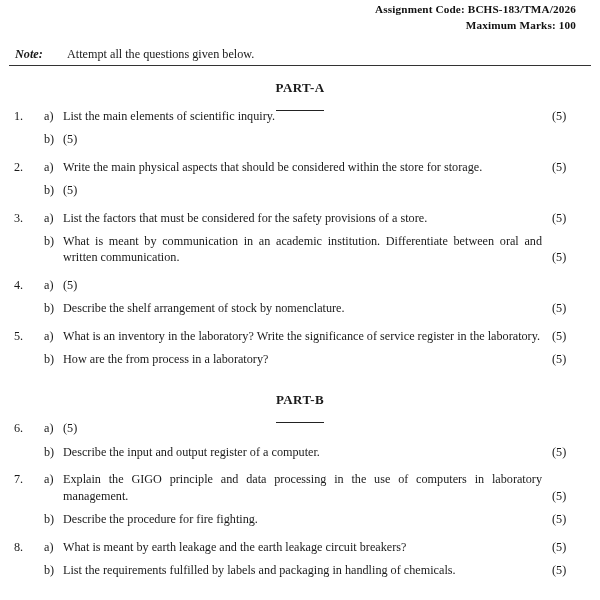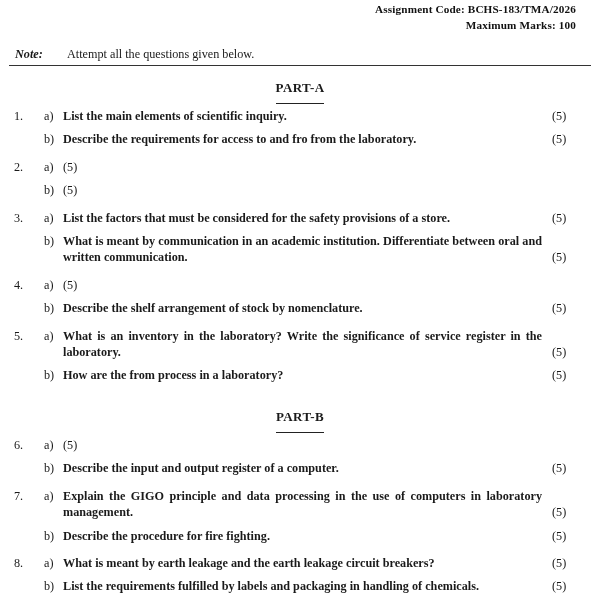--- a/index.html
+++ b/index.html
@@ -67,21 +67,21 @@
   .part-heading {
     text-align: center;
     font-weight: bold;
     font-size: 13px;
     letter-spacing: 0.4px;
     margin-top: 14px;
     margin-bottom: 12px;
   }
   .part-heading span {
     border-bottom: 1.5px solid #222;
-    padding-bottom: 8px;
+    padding-bottom: 15px;
     font-family: Liberation Serif, serif;
   }
 
   
   .q-block { margin-bottom: 0px; }
 
   .q-row {
     display: flex;
     align-items: flex-start;
     font-size: 12.2px;
@@ -96,21 +96,20 @@
   }
   .q-letter {
     flex: 0 0 19px;
     width: 19px;
   }
   .q-text {
     flex: 1 1 auto;
     padding-right: 10px;
     text-align: justify;
     text-justify: inter-word;
-    font-weight: bold;
   }
   .q-text.nojust { text-align: left; }
   .q-marks {
     flex: 0 0 36px;
     width: 36px;
     text-align: left;
     white-space: nowrap;
   }
   
   .q-marks.low { align-self: flex-end; }
@@ -141,29 +140,29 @@
       <div class="q-block">
         <div class="q-row">
           <div class="q-num">1.</div>
           <div class="q-letter">a)</div>
           <div class="q-text nojust">List the main elements of scientific inquiry.</div>
           <div class="q-marks">(5)</div>
         </div>
         <div class="q-row">
           <div class="q-num"></div>
           <div class="q-letter">b)</div>
-          <div class="q-text nojust">Describe the requirements for access to and fro from the laboratory.</div>
           <div class="q-marks">(5)</div>
         </div>
       </div>
       <div class="spacer-sm"></div>
       <div class="q-block">
         <div class="q-row">
           <div class="q-num">2.</div>
           <div class="q-letter">a)</div>
+          <div class="q-text nojust">Write the main physical aspects that should be considered within the store for storage.</div>
           <div class="q-marks">(5)</div>
         </div>
         <div class="q-row">
           <div class="q-num"></div>
           <div class="q-letter">b)</div>
           <div class="q-marks">(5)</div>
         </div>
       </div>
       <div class="spacer-sm"></div>
       <div class="q-block">

